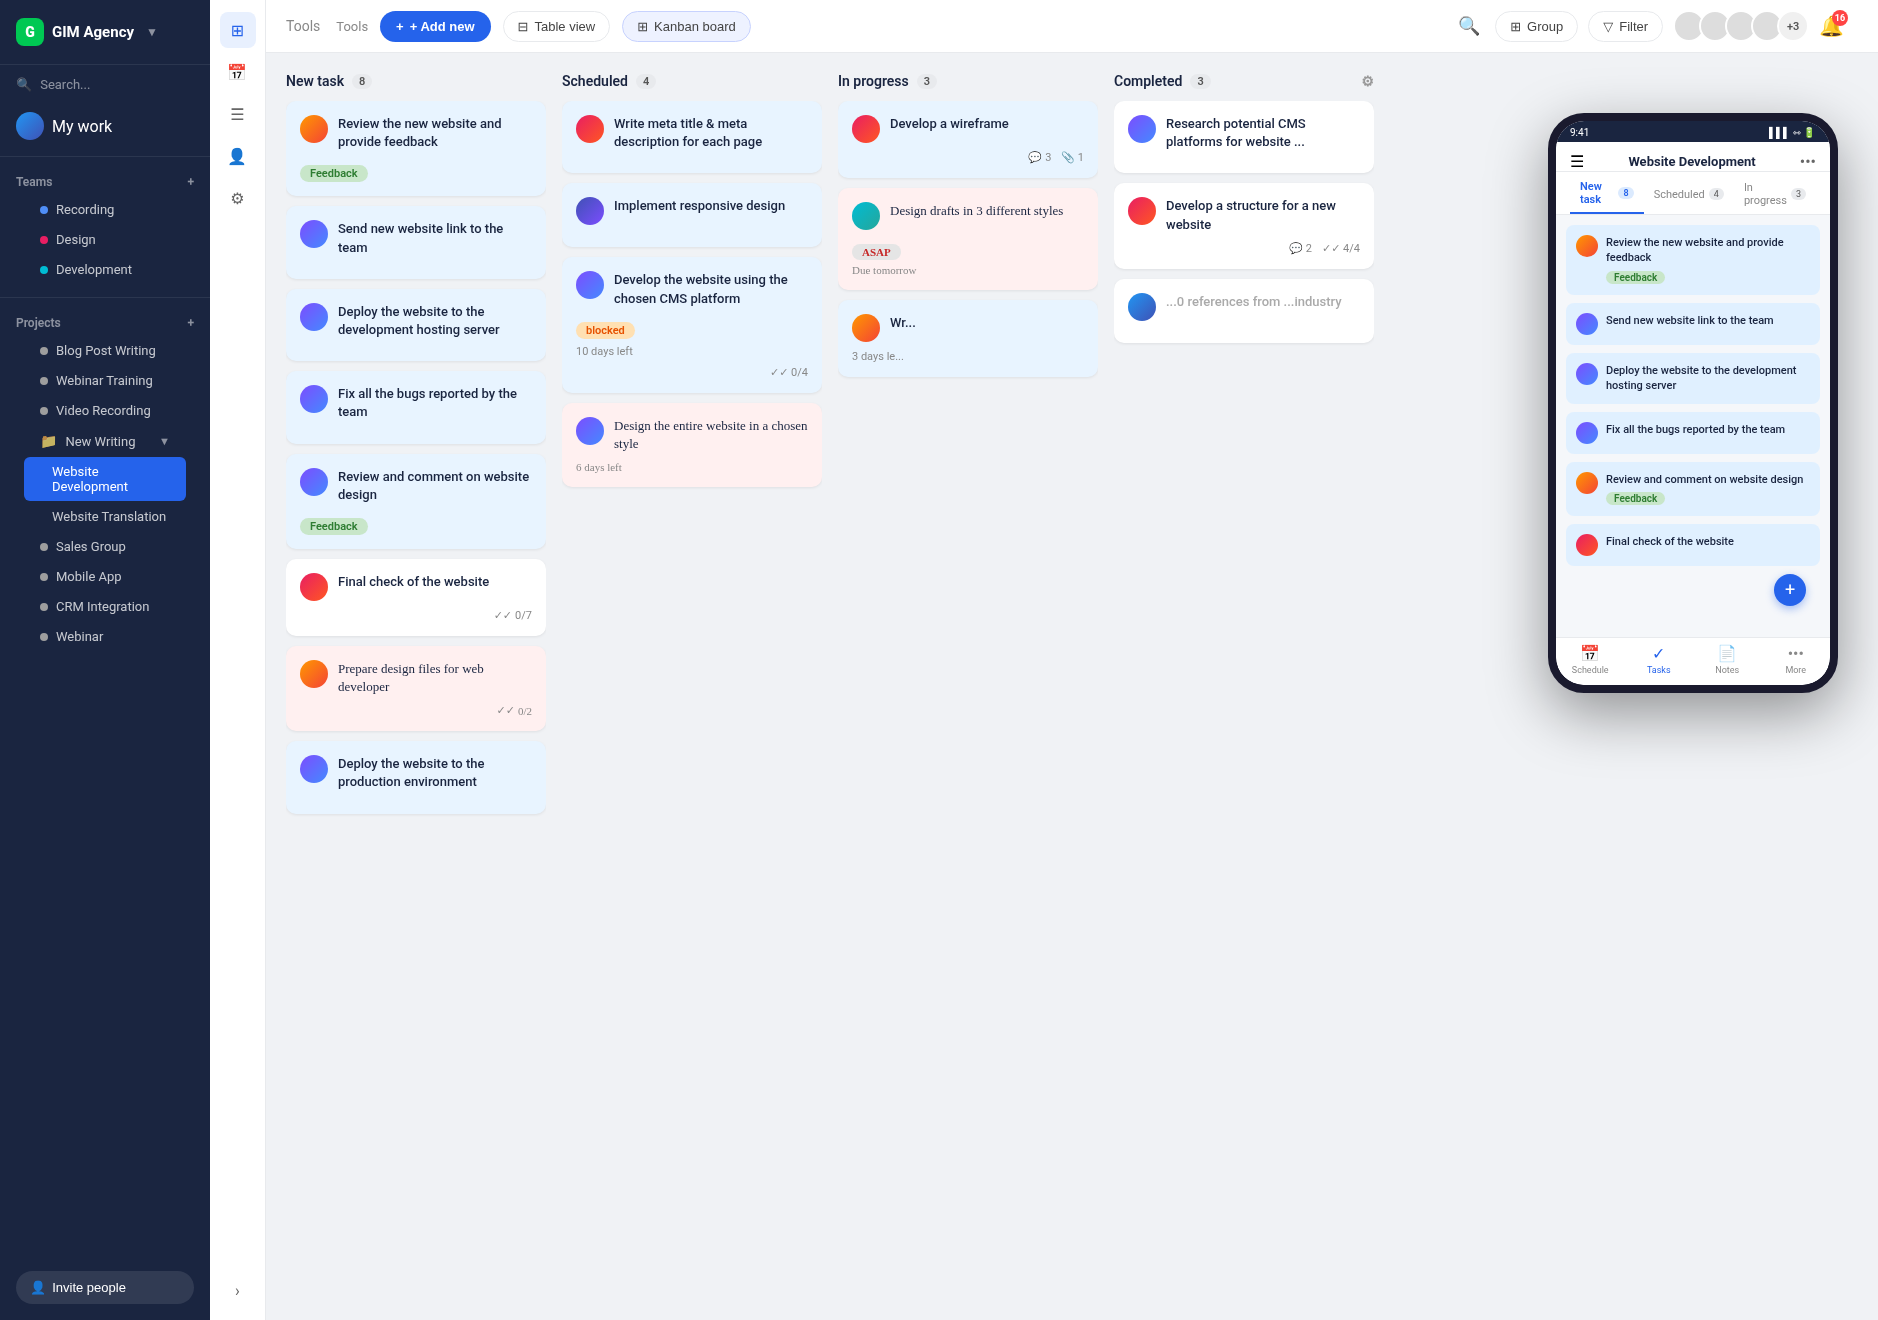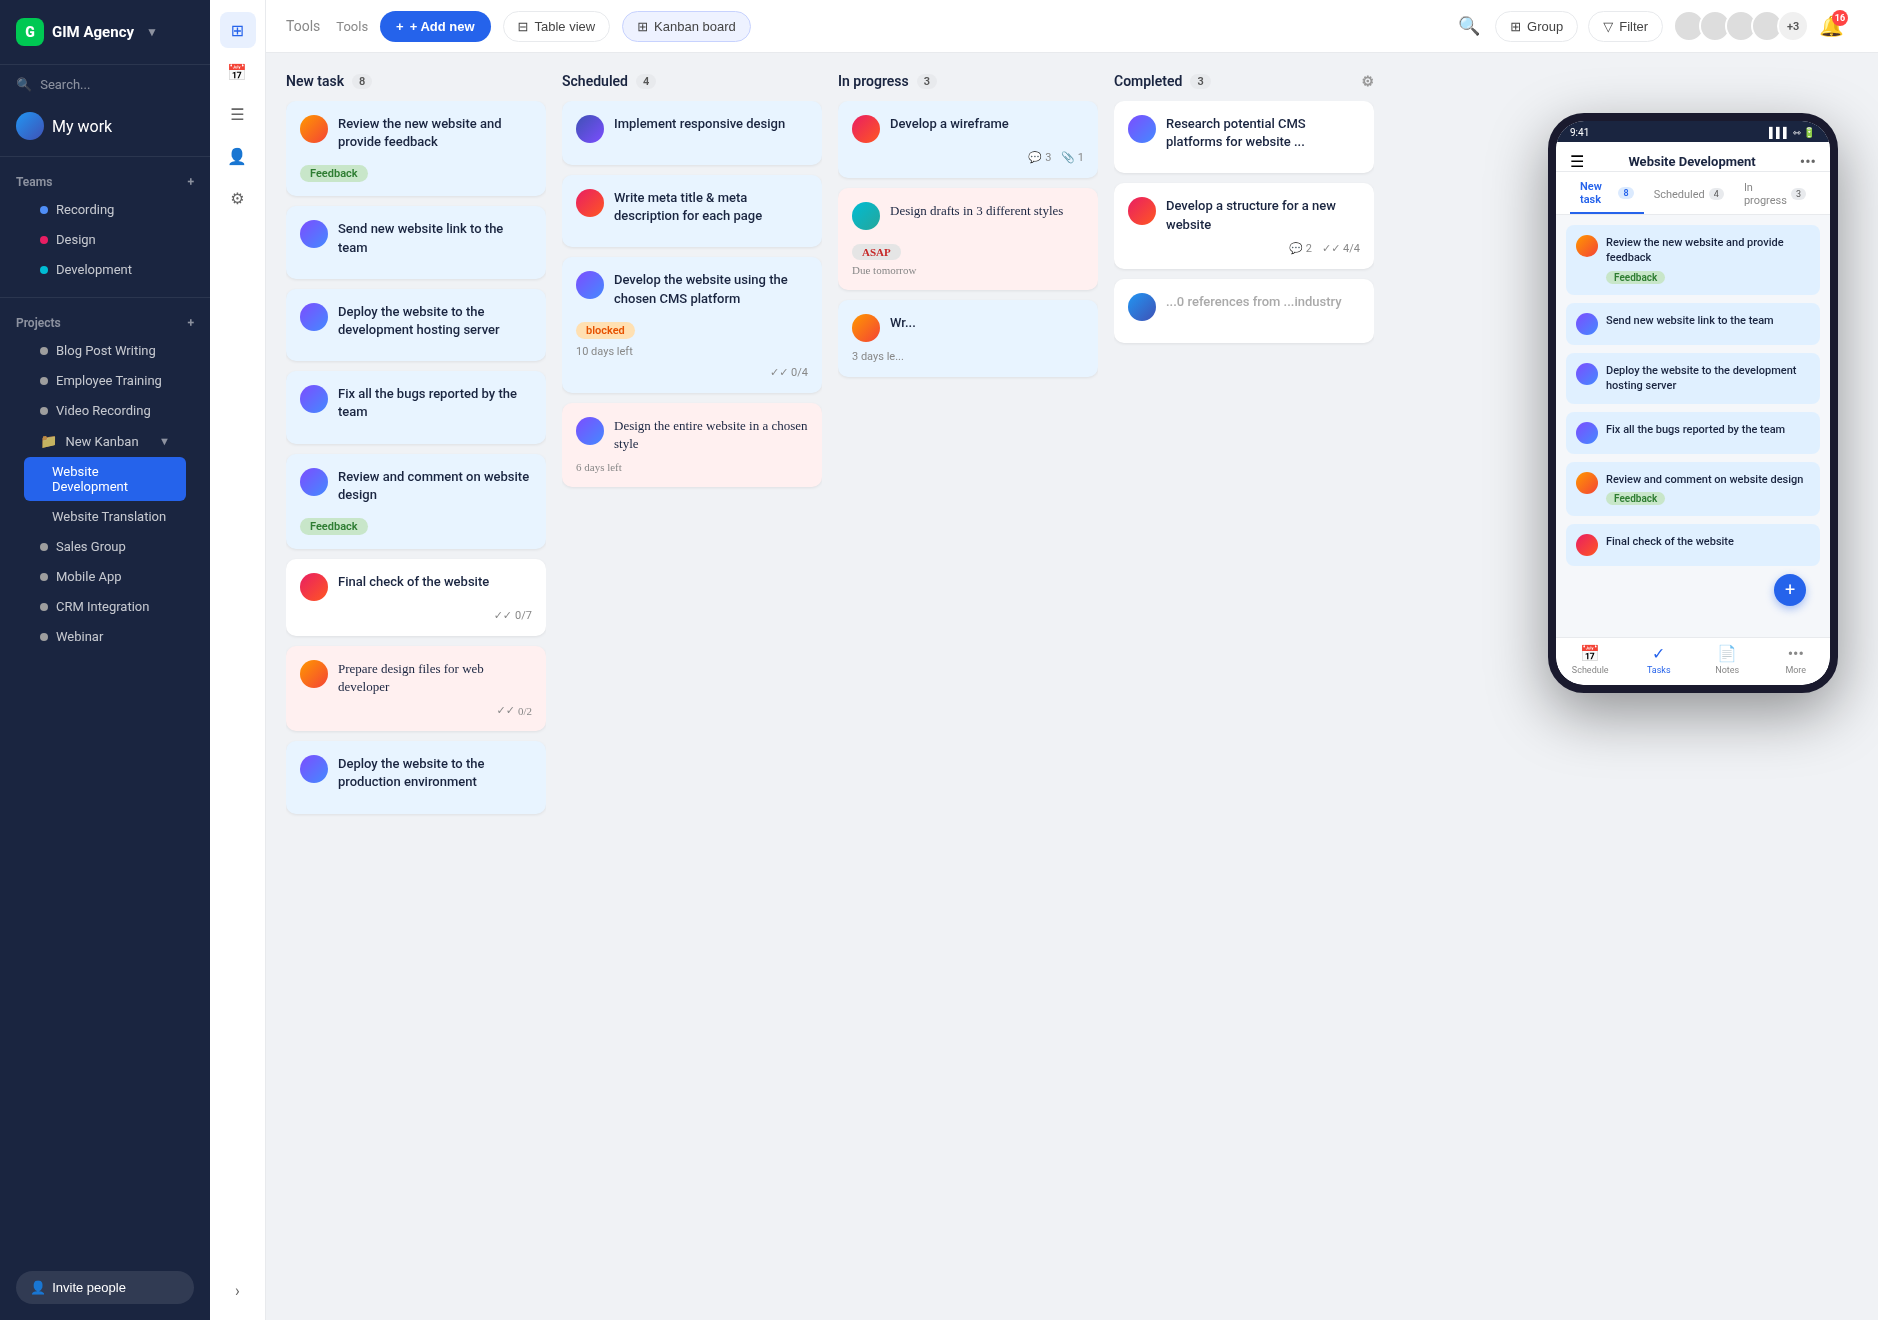--- a/index.html
+++ b/index.html
@@ -397,29 +397,29 @@
     <div class="sidebar-section-header">
       <span>Projects</span>
       <span>+</span>
     </div>
     <div class="sidebar-item">
       <span style="width:8px;height:8px;border-radius:50%;background:#9e9e9e;"></span>
       <span>Blog Post Writing</span>
     </div>
     <div class="sidebar-item">
       <span style="width:8px;height:8px;border-radius:50%;background:#9e9e9e;"></span>
-      <span>Employee Training</span>
+      <span>Webinar Training</span>
     </div>
     <div class="sidebar-item">
       <span style="width:8px;height:8px;border-radius:50%;background:#9e9e9e;"></span>
       <span>Video Recording</span>
     </div>
     <div class="sidebar-item">
       <span style="font-size:14px;">📁</span>
-      <span>New Kanban</span>
+      <span>New Writing</span>
       <span style="margin-left:auto;font-size:11px;color:rgba(255,255,255,0.5);">▼</span>
     </div>
     <div class="sidebar-item active" style="padding-left:28px;">
       <span>Website Development</span>
     </div>
     <div class="sidebar-item" style="padding-left:28px;">
       <span>Website Translation</span>
     </div>
     <div class="sidebar-item">
       <span style="width:8px;height:8px;border-radius:50%;background:#9e9e9e;"></span>
@@ -577,29 +577,29 @@
 
     <div class="column">
       <div class="column-header">
         <span>Scheduled</span>
         <span class="column-count">4</span>
       </div>
       <div class="cards-list">
 
         <div class="card blue-bg">
           <div class="card-header">
+            <div class="card-avatar" style="background:linear-gradient(135deg,#e91e63,#ff5722);"></div>
+            <span class="card-title">Write meta title &amp; meta description for each page</span>
+          </div>
+        </div>
+
+        <div class="card blue-bg">
+          <div class="card-header">
             <div class="card-avatar" style="background:linear-gradient(135deg,#3f51b5,#7c4dff);"></div>
             <span class="card-title">Implement responsive design</span>
-          </div>
-        </div>
-
-        <div class="card blue-bg">
-          <div class="card-header">
-            <div class="card-avatar" style="background:linear-gradient(135deg,#e91e63,#ff5722);"></div>
-            <span class="card-title">Write meta title &amp; meta description for each page</span>
           </div>
         </div>
 
         <div class="card blue-bg">
           <div class="card-header">
             <div class="card-avatar" style="background:linear-gradient(135deg,#7c4dff,#448aff);"></div>
             <span class="card-title">Develop the website using the chosen CMS platform</span>
           </div>
           <span class="tag blocked">blocked</span>
           <div class="days-left">10 days left</div>

